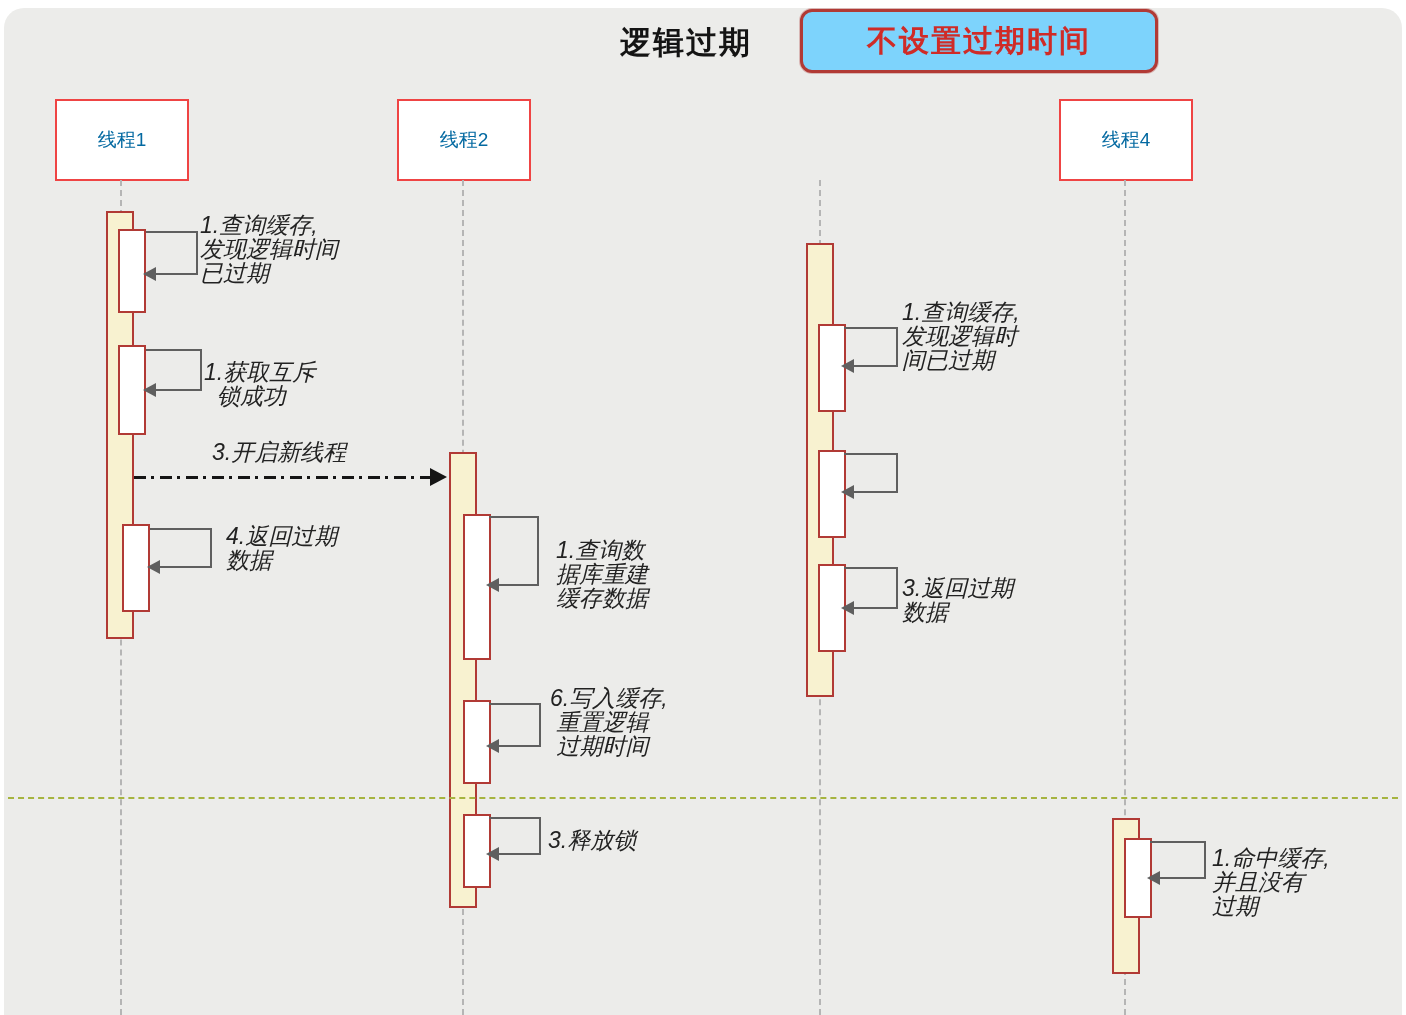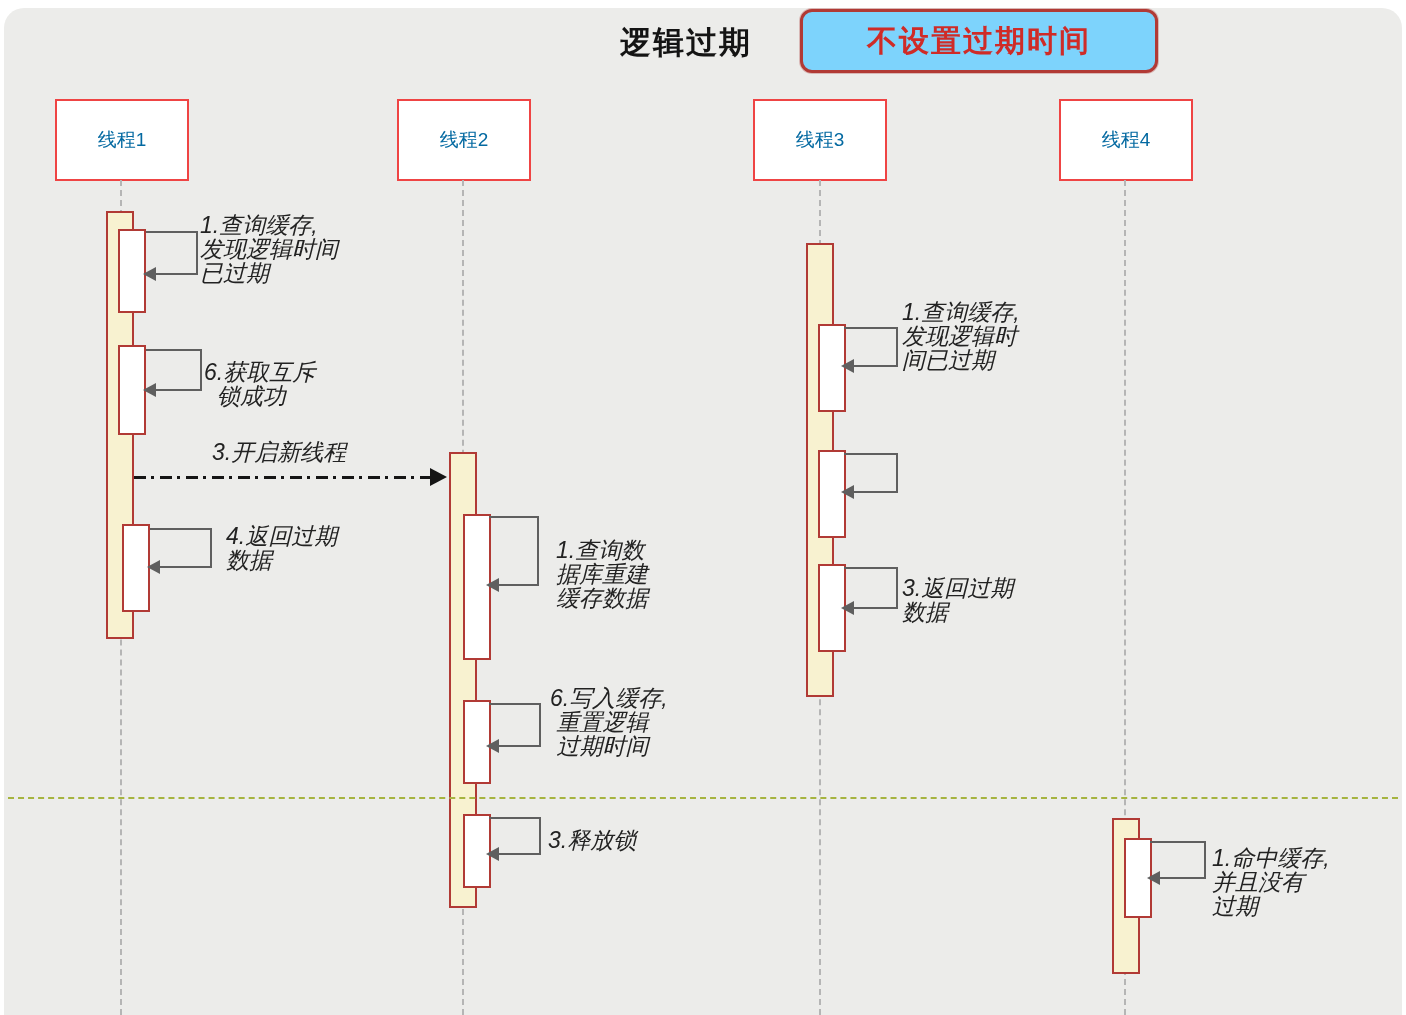--- a/index.html
+++ b/index.html
@@ -74,21 +74,20 @@
 <body>
 
 <div class="canvas">
   <div class="panel"></div>
 
   <div class="title">逻辑过期</div>
   <div class="badge">不设置过期时间</div>
 
   <div class="box h1">线程1</div>
   <div class="box h2">线程2</div>
-  <div class="box h3">线程3</div>
   <div class="box h4">线程4</div>
 
   <div class="life l1"></div>
   <div class="life l2"></div>
   <div class="life l3"></div>
   <div class="life l4"></div>
 
   <div class="bar b1"></div>
   <div class="bar b2"></div>
   <div class="bar b3"></div>
@@ -117,21 +116,21 @@
   <div class="call k11"></div>
 
   <div class="dashline"></div>
   <div class="dashhead"></div>
 
   <div class="divider"></div>
 
   <div class="ann a-t1a1">1.查询缓存,
 发现逻辑时间
 已过期</div>
-  <div class="ann a-t1a2">6.获取互斥
+  <div class="ann a-t1a2">1.获取互斥
   锁成功</div>
   <div class="ann a-t1a3">3.开启新线程</div>
   <div class="ann a-t1a4">4.返回过期
 数据</div>
   <div class="ann a-t2a1">1.查询数
 据库重建
 缓存数据</div>
   <div class="ann a-t2a2">6.写入缓存,
  重置逻辑
  过期时间</div>

